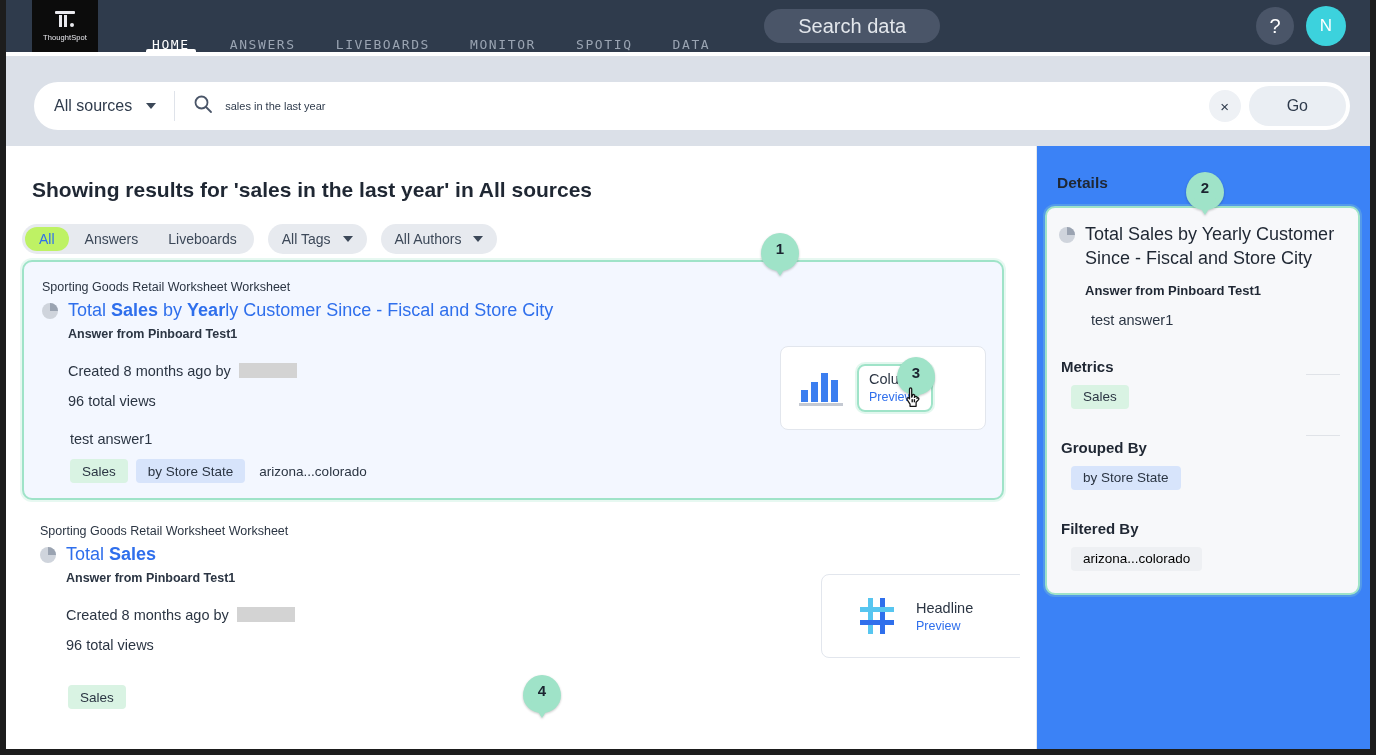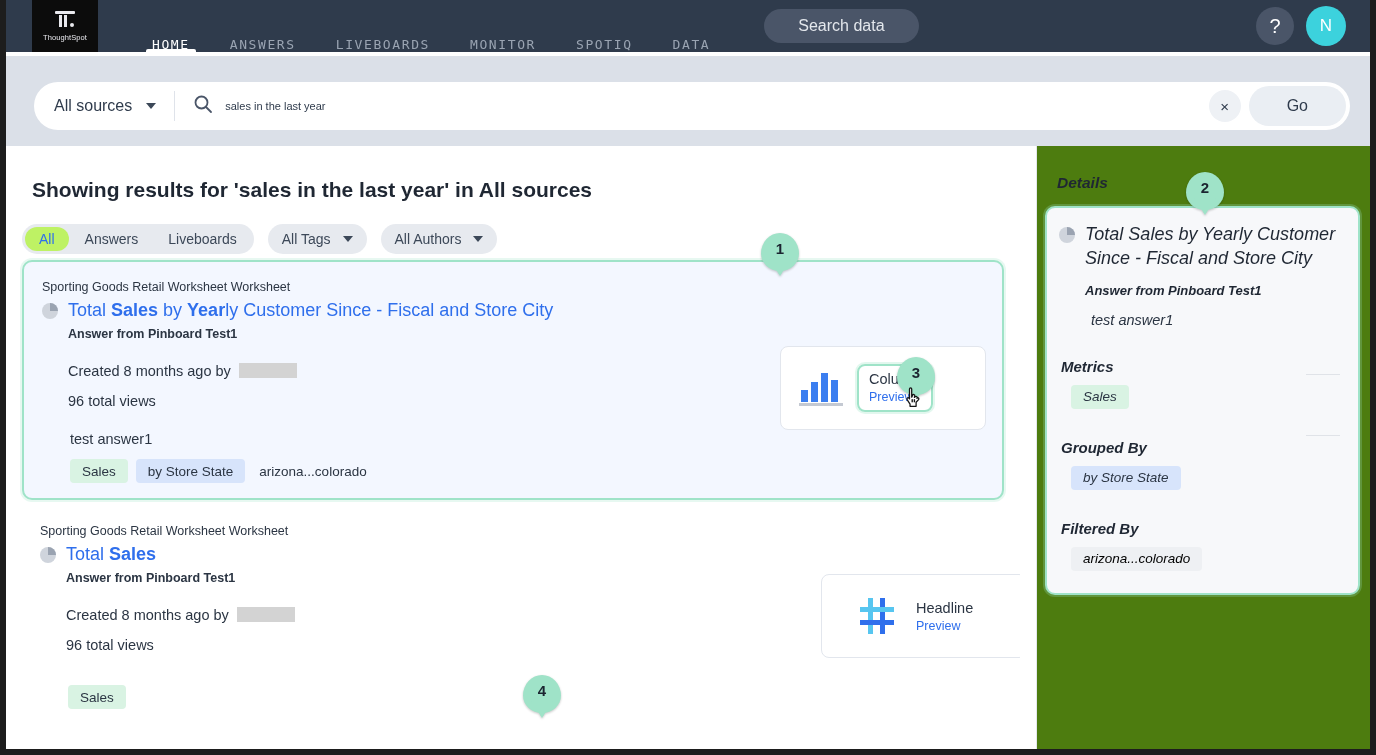--- a/index.html
+++ b/index.html
@@ -46,21 +46,21 @@
   }
   .navitem.active { color: #ffffff; }
   .navitem.active::after {
     content:''; position:absolute; left: 14px; right: 14px; bottom: 0; height: 3px;
     background: #ffffff; border-radius: 2px 2px 0 0;
   }
   .searchdata {
     margin-left: 34px; align-self: center;
     background: #4a5568; color: #e3e7ec;
     border-radius: 20px; height: 34px; padding: 12px 34px;
-    display:flex; align-items:center; font-size: 16px; cursor: pointer;
+    display:flex; align-items:center; font-size: 20px; cursor: pointer;
   }
   .nav-right { margin-left:auto; display:flex; align-items:center; gap: 12px; padding-right: 24px; }
   .help-btn {
     width: 38px; height: 38px; border-radius: 50%; background: #4a5568;
     color: #ffffff; display:flex; align-items:center; justify-content:center;
     font-size: 20px; cursor:pointer;
   }
   .avatar {
     width: 40px; height: 40px; border-radius: 50%; background: #3cd2dd;
     color: #ffffff; display:flex; align-items:center; justify-content:center;
@@ -180,23 +180,22 @@
   .hashicon { width: 44px; height: 40px; position:relative; }
   .hashicon i { position:absolute; background:#2f6fec; display:block; }
   .hashicon i.lt { background:#57c6f0; }
 
   
   .pieicon { width: 16px; height: 16px; border-radius: 50%; background:#cfd4dc; position:relative; flex:0 0 auto;}
   .pieicon::after { content:''; position:absolute; right:0; top:0; width:8px; height:8px; background:#9aa3b1; border-radius: 0 8px 0 0;}
 
   
   .details-pane {
-    position:absolute; left: 1030px; top: 0; right: 0; bottom: 0; background:#4d7c0f;
+    position:absolute; left: 1030px; top: 0; right: 0; bottom: 0; background:#3b82f6;
     border-left: 1px solid #e4e7ec;
-    font-style: italic;
   }
   .details-hd { margin: 28px 0 0 20px; font-size: 15.5px; font-weight: bold; color:#1f2733; }
   .details-box {
     margin: 14px 10px 0 8px; border: 2px solid #9fe3c8; border-radius: 10px;
     background:#f7f8fa; padding: 14px 16px 22px 12px; position:relative;
     box-shadow: 0 0 0 2px rgba(159,227,200,.25);
   }
   .dt-titlerow { display:flex; gap: 10px; align-items:flex-start; }
   .dt-title { font-size: 18px; color:#1f2733; line-height: 1.35; }
   .dt-sub { font-size: 13px; font-weight:bold; color:#1f2733; margin: 12px 0 0 26px; }

